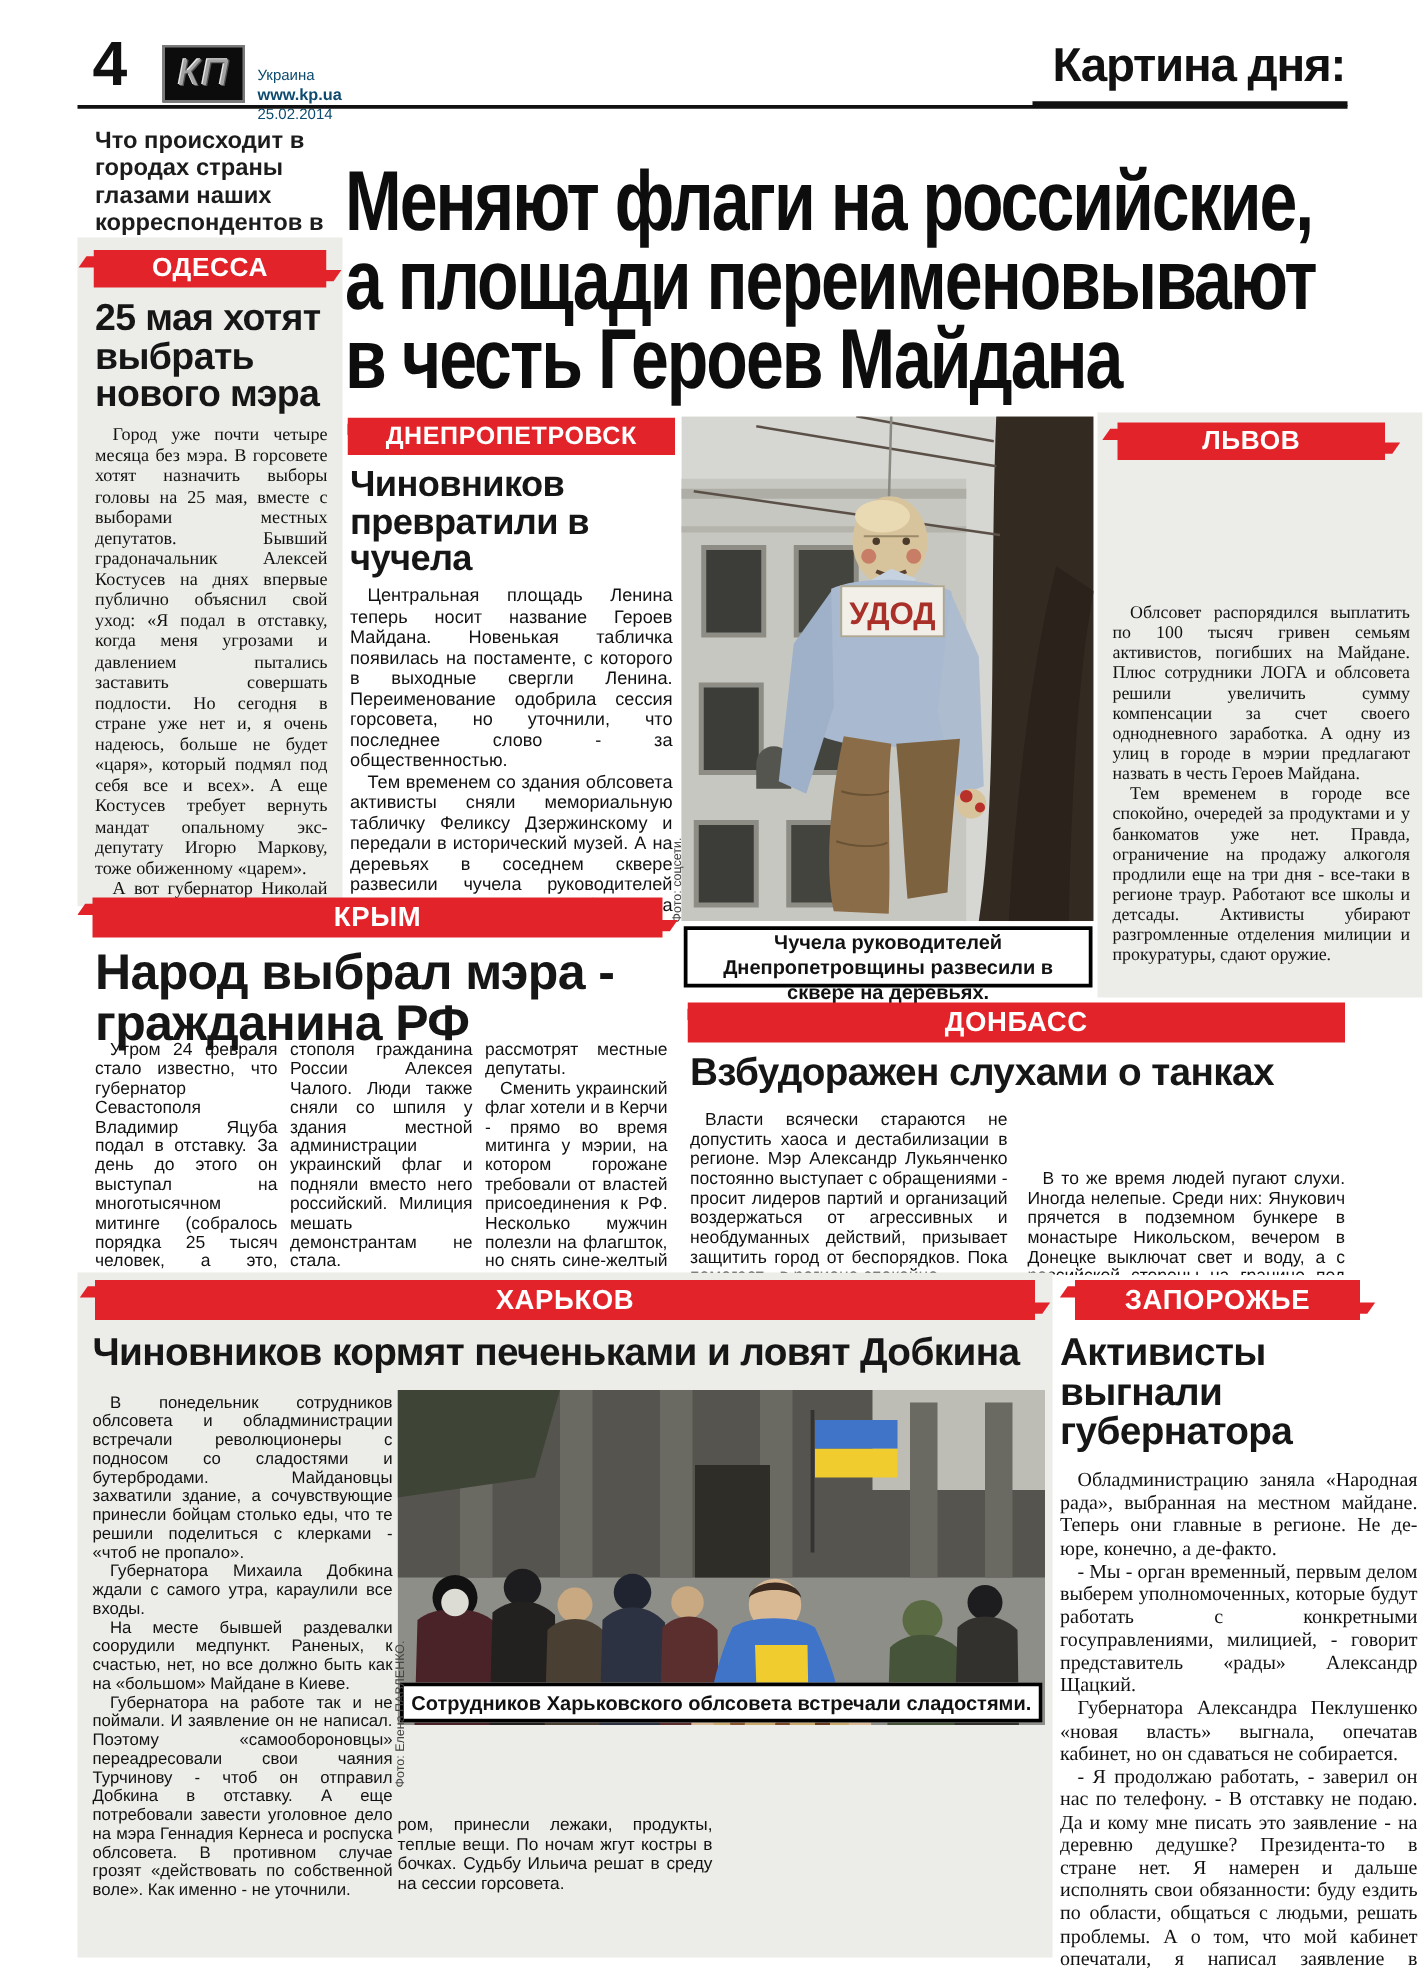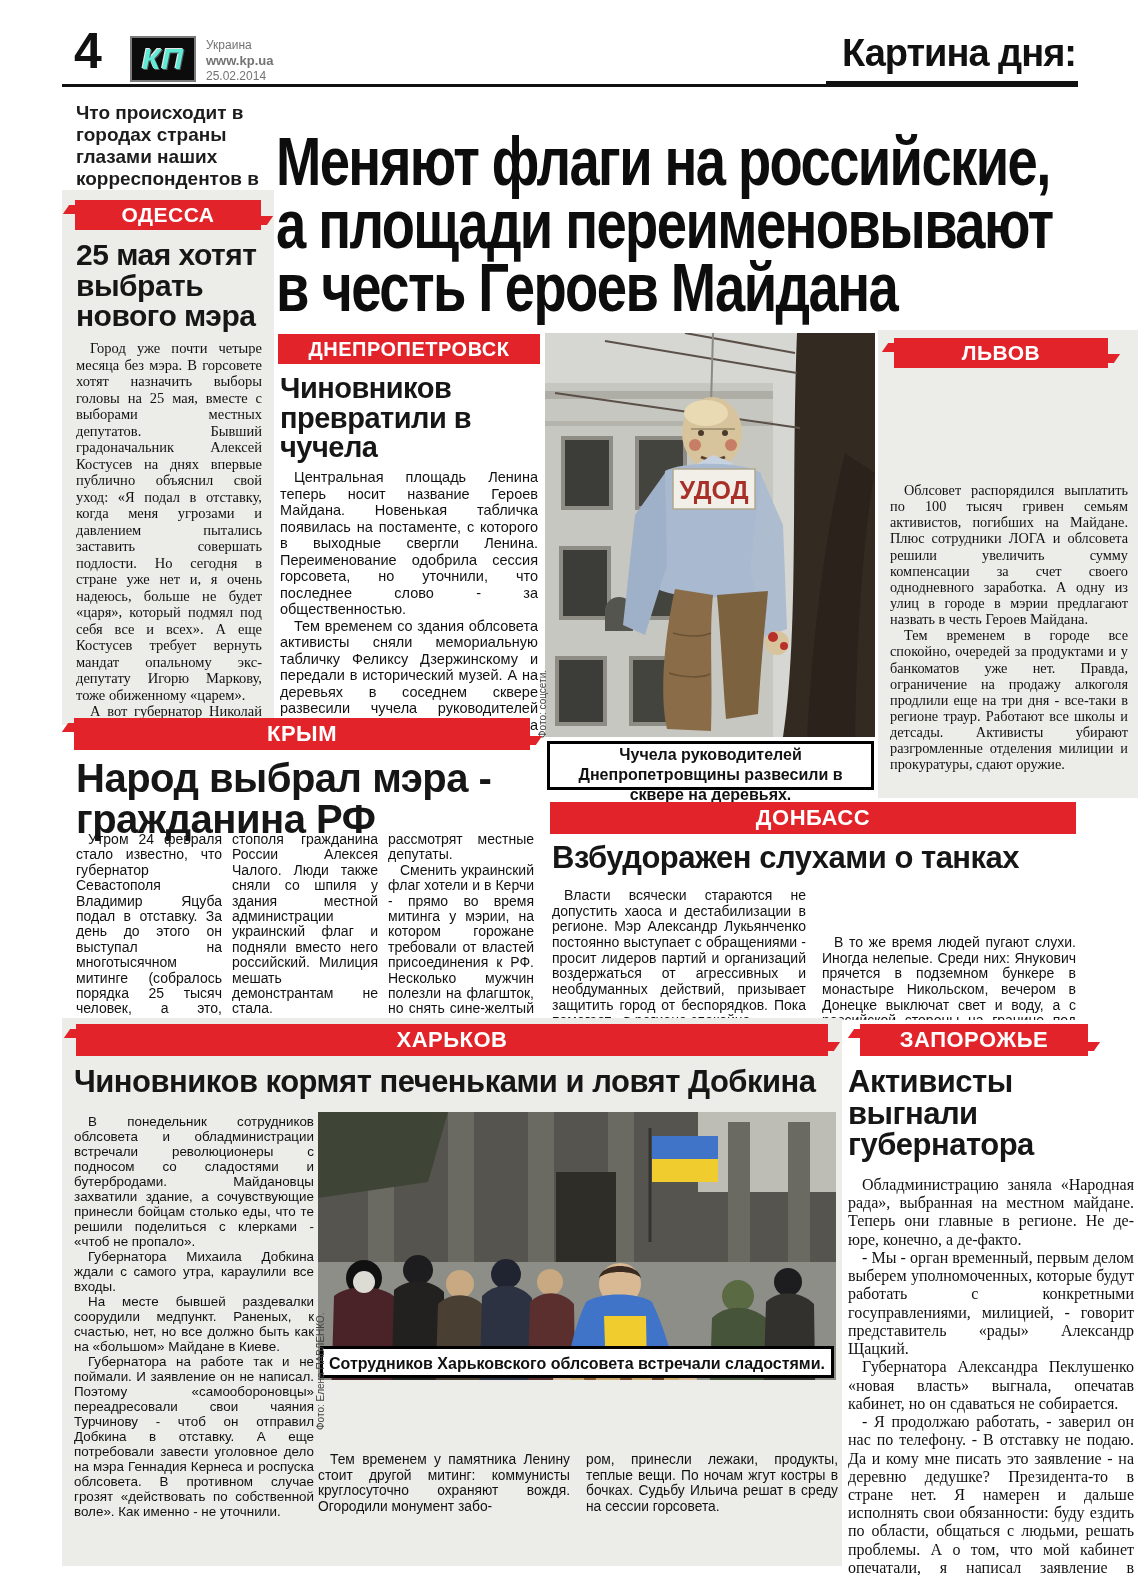--- a/index.html
+++ b/index.html
@@ -5,23 +5,23 @@
   html,body{margin:0;padding:0;background:#fff;}
   .page{position:relative;width:1138px;height:1575px;background:#fff;margin:0 auto;
         font-family:"Liberation Sans",sans-serif;color:#111;overflow:hidden;}
   .sans{font-family:"Liberation Sans",sans-serif;}
   .serif{font-family:"Liberation Serif",serif;}
   .abs{position:absolute;}
   
   .pagenum{left:74px;top:26px;font-size:50px;font-weight:bold;line-height:1;}
   .logo{left:130px;top:36px;width:66px;height:46px;background:#0c0c0c;border:2px solid #7a7a7a;
         box-sizing:border-box;display:flex;align-items:center;justify-content:center;
-        color:#5eead4;font-weight:bold;font-style:italic;font-size:30px;letter-spacing:1px;
+        color:#a3a3a3;font-weight:normal;font-style:italic;font-size:30px;letter-spacing:1px;
         text-shadow:1px 1px 0 #555, -1px -1px 0 #e8e8e8;}
-  .edition{left:206px;top:38px;font-size:12px;line-height:1.25;color:#737373;}
+  .edition{left:206px;top:53px;font-size:12px;line-height:1.25;color:#0c4a6e;}
   .edition .site{font-weight:bold;font-size:13px;}
   .kartina{right:60px;top:34px;font-size:38px;font-weight:bold;line-height:1;padding:0 2px 9px 16px;
            border-bottom:4px solid #111;letter-spacing:-1px;}
   .header-rule{left:62px;top:84px;width:1016px;height:3px;background:#111;}
   
   .intro{left:76px;top:102px;width:200px;font-size:19px;font-weight:bold;line-height:1.16;color:#1c1c1c;}
   
   .kicker{left:278px;top:94px;font-size:33px;font-weight:bold;letter-spacing:-0.5px;}
   .headline{left:276px;top:130px;width:830px;}
   .headline div{font-size:68px;font-weight:900;line-height:0.93;letter-spacing:-2px;
@@ -180,23 +180,20 @@
   <div class="sec graybg" style="left:62px;top:1018px;width:780px;height:548px;">
     <div class="badge" style="left:14px;right:14px;top:6px;font-size:22px;height:32px;line-height:32px;">ХАРЬКОВ</div>
     <div class="sec-title" style="left:12px;top:48px;width:760px;font-size:31px;">Чиновников кормят печеньками и ловят Добкина</div>
     <div class="bodytxt sans" style="position:absolute;left:12px;top:96px;width:240px;font-size:13.4px;line-height:1.12;">
       <p>В понедельник сотрудников облсовета и обладминистрации встречали революционеры с подносом со сладостями и бутербродами. Майдановцы захватили здание, а сочувствующие принесли бойцам столько еды, что те решили поделиться с клерками - «чтоб не пропало».</p>
       <p>Губернатора Михаила Добкина ждали с самого утра, караулили все входы.</p>
       <p>На месте бывшей раздевалки соорудили медпункт. Раненых, к счастью, нет, но все должно быть как на «большом» Майдане в Киеве.</p>
       <p>Губернатора на работе так и не поймали. И заявление он не написал. Поэтому «самообороновцы» переадресовали свои чаяния Турчинову - чтоб он отправил Добкина в отставку. А еще потребовали завести уголовное дело на мэра Геннадия Кернеса и роспуска облсовета. В противном случае грозят «действовать по собственной воле». Как именно - не уточнили.</p>
     </div>
     <div class="cols sans" style="left:256px;top:434px;width:524px;font-size:13.8px;line-height:1.14;">
-      <div class="col" style="width:252px;margin-right:16px;">
-        <p>Тем временем у памятника Ленину стоит другой митинг: коммунисты круглосуточно охраняют вождя. Огородили монумент забо-</p>
-      </div>
       <div class="col" style="width:252px;">
         <p style="text-indent:0;">ром, принесли лежаки, продукты, теплые вещи. По ночам жгут костры в бочках. Судьбу Ильича решат в среду на сессии горсовета.</p>
       </div>
     </div>
   </div>
 
   <div class="photo" style="left:318px;top:1112px;width:518px;height:268px;">
     <svg width="518" height="326" viewBox="0 0 518 326">
       <rect x="0" y="0" width="518" height="326" fill="#8e8e88"></rect>
       <rect x="0" y="0" width="518" height="150" fill="#55544e"></rect>

